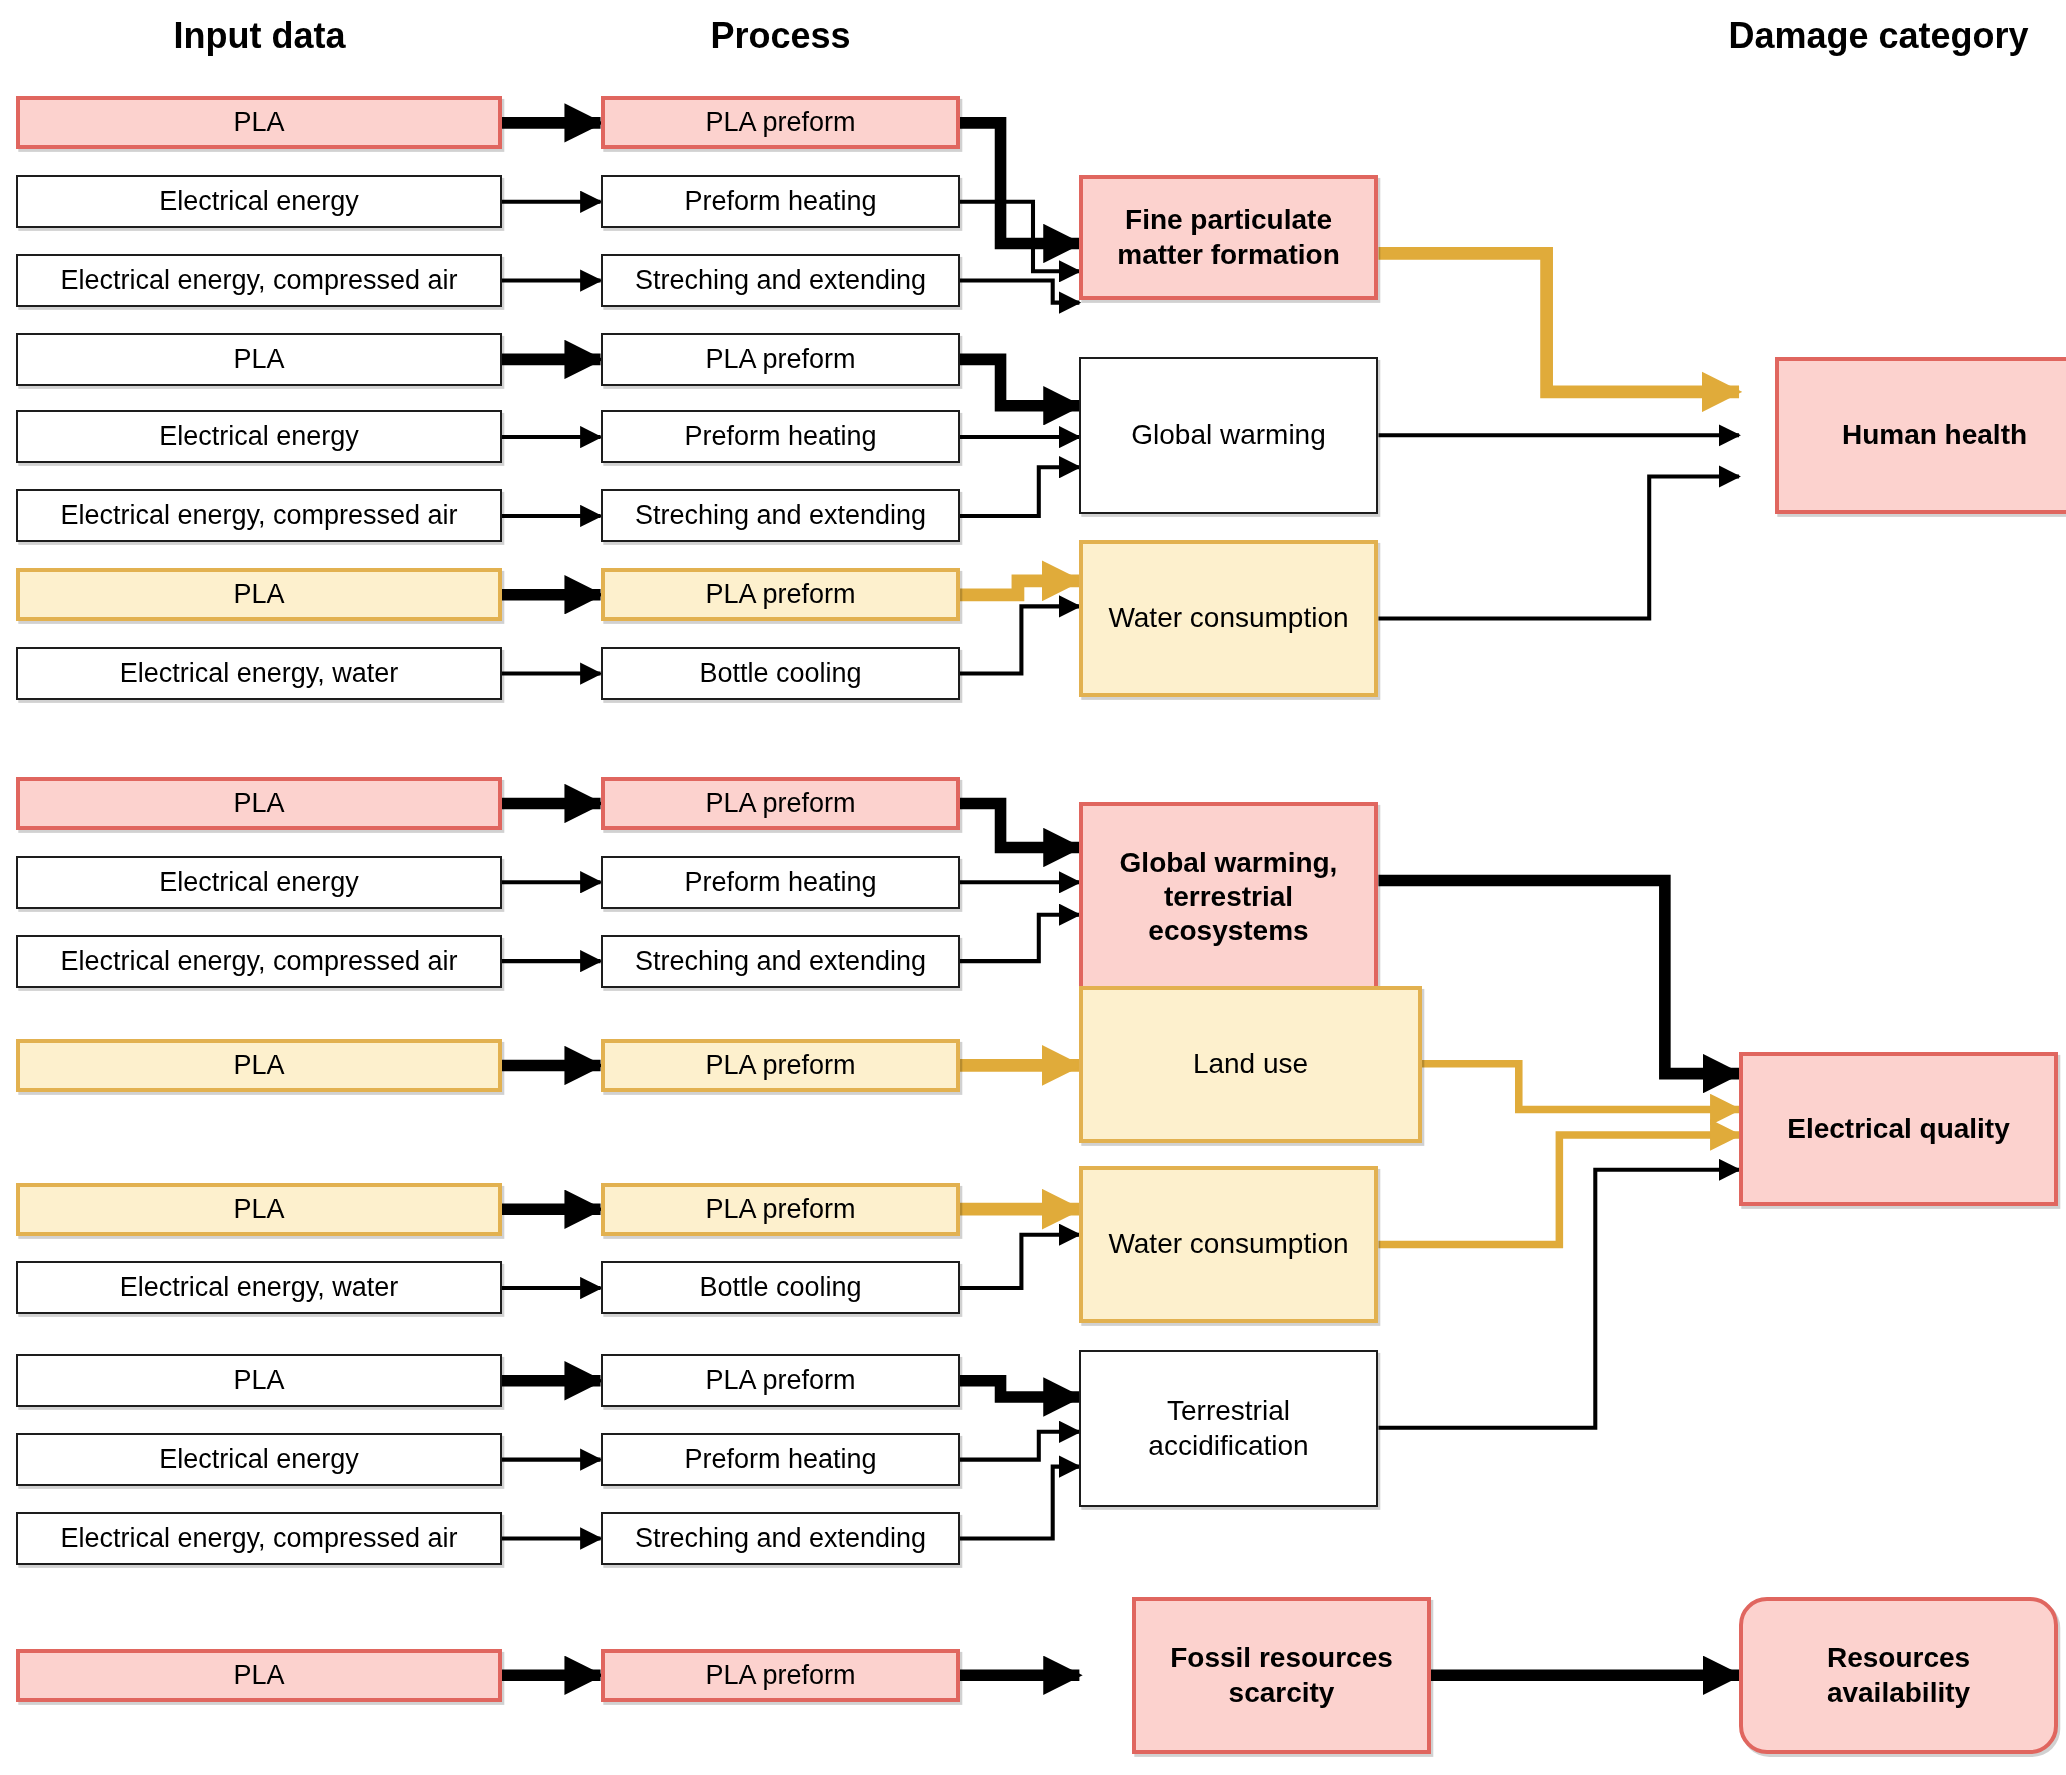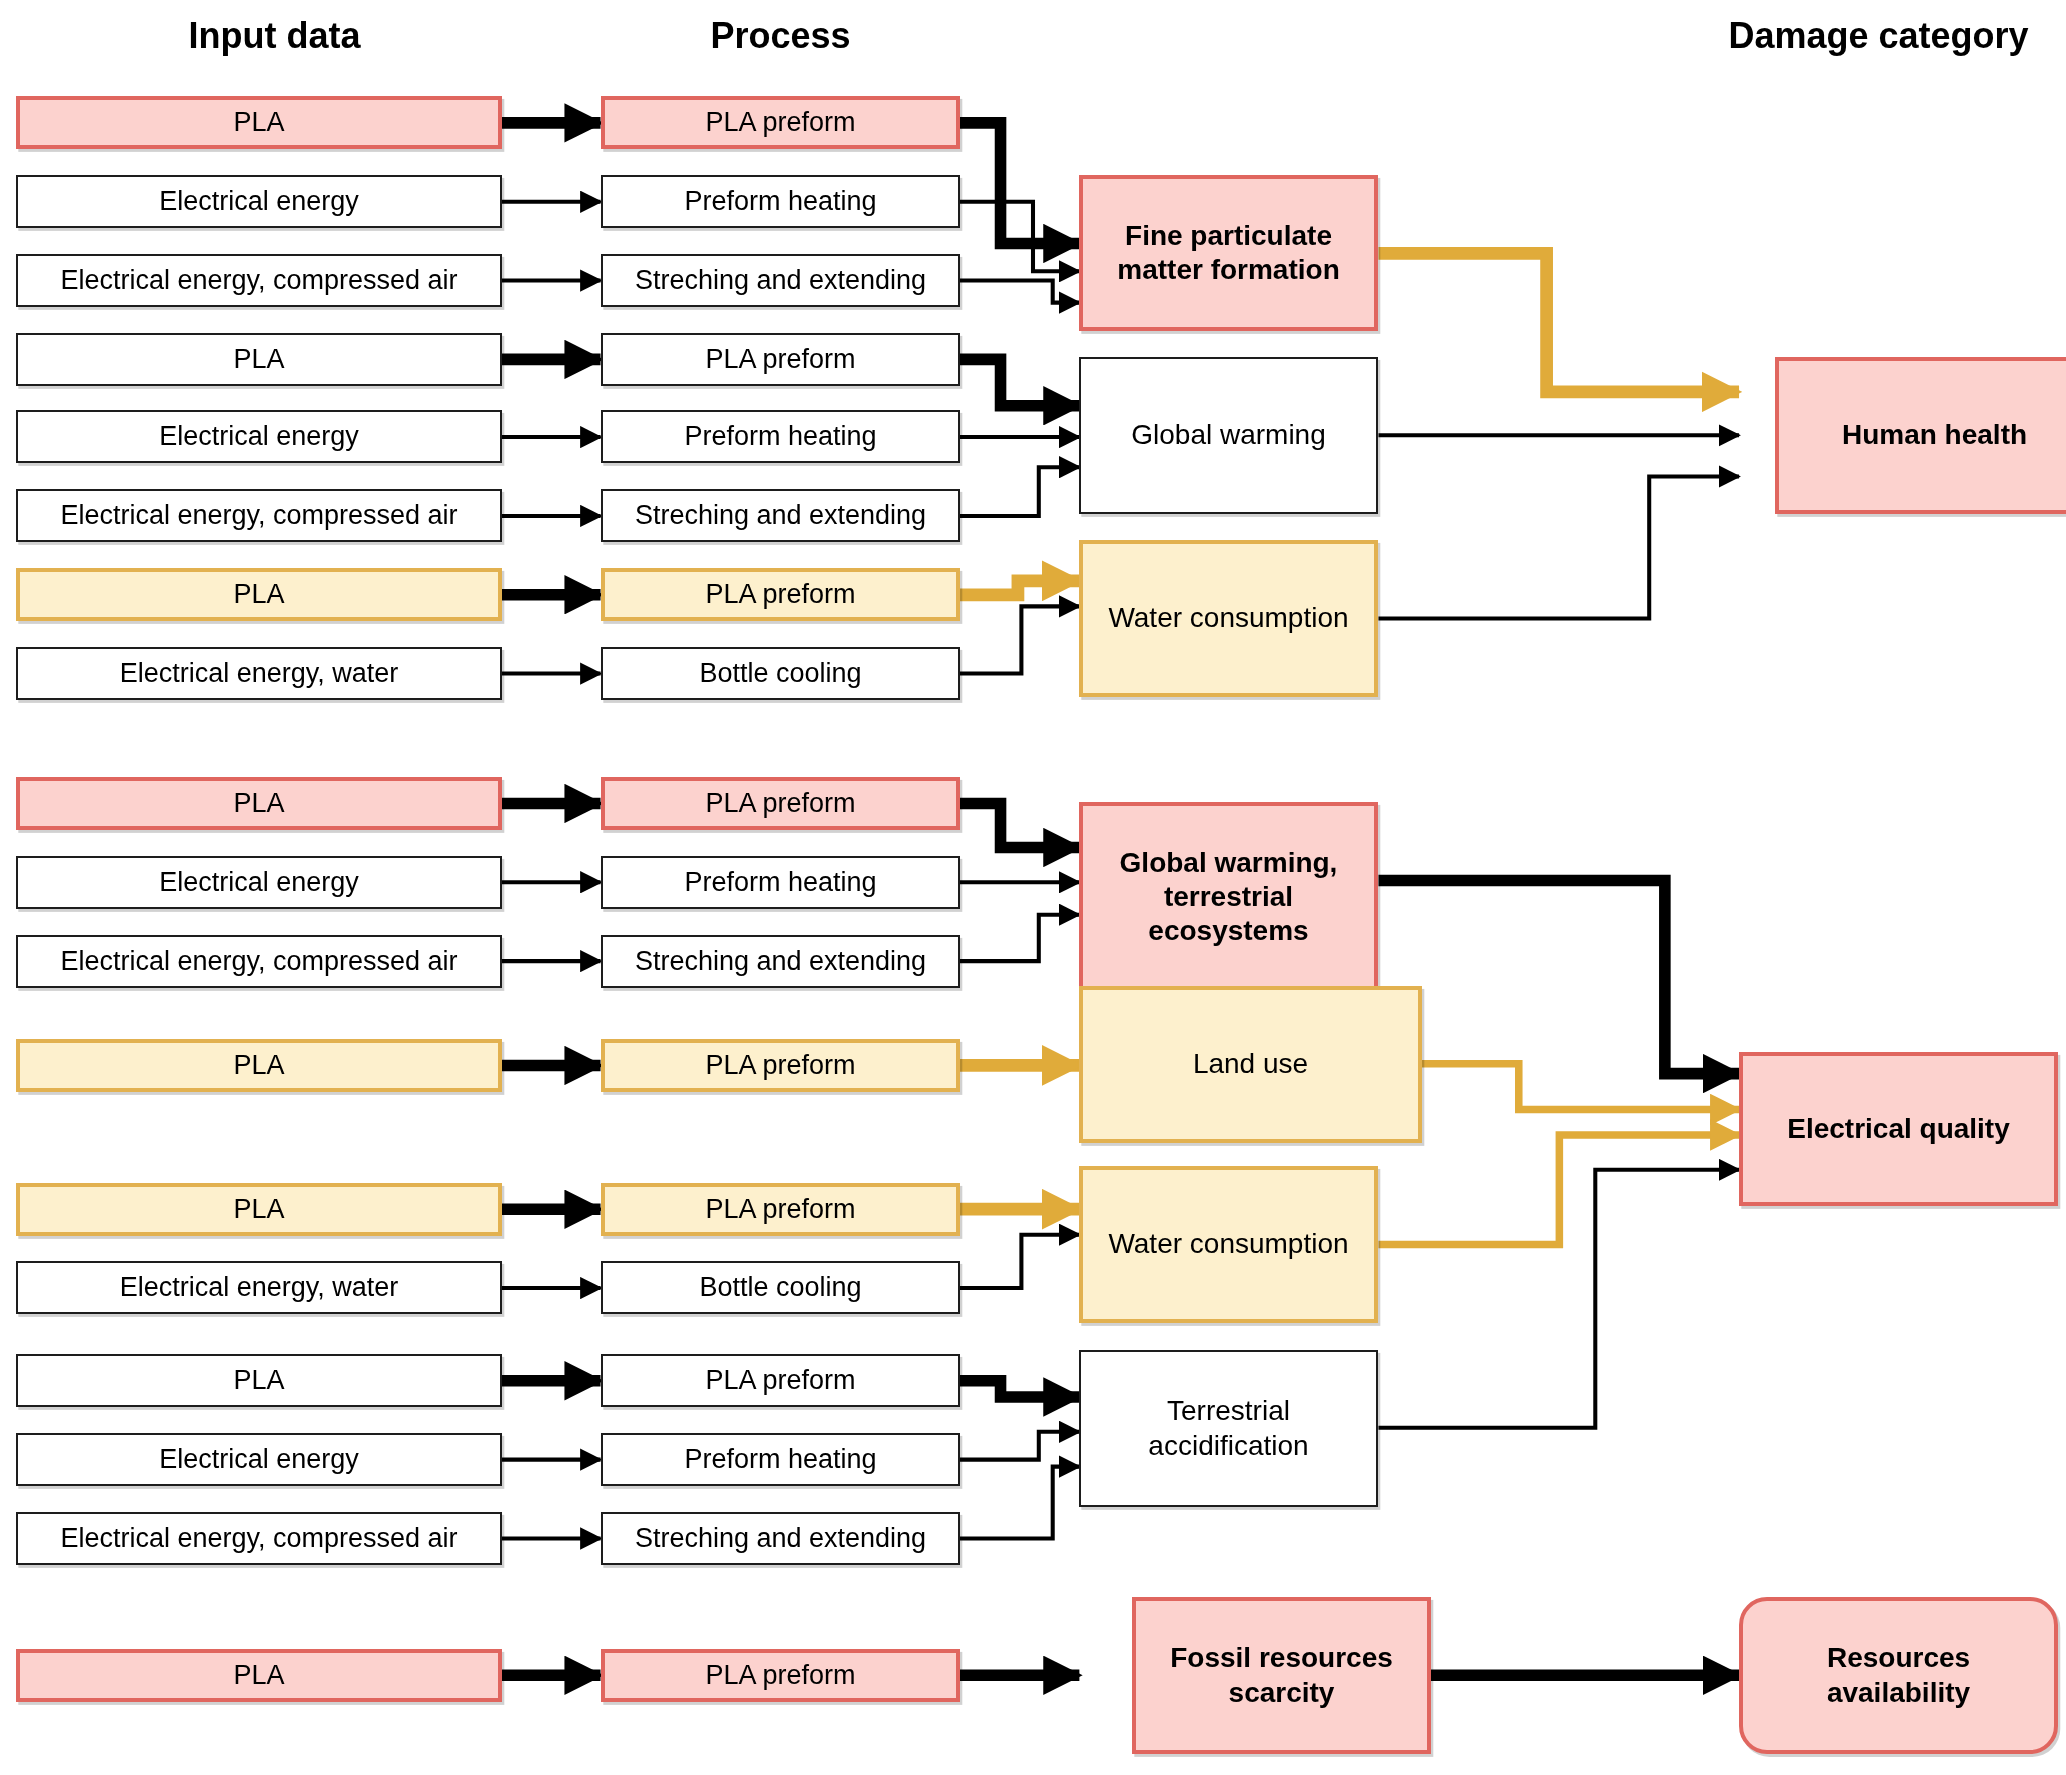--- a/index.html
+++ b/index.html
@@ -85,21 +85,21 @@
     <path class="arrow thick-yellow" d="M2378,437 H2668 V676 H3000"></path>
     <path class="arrow thin-black" d="M2378,751 H3000"></path>
     <path class="arrow thin-black" d="M2378,1067 H2845 V822 H3000"></path>
     <path class="arrow thick-black" d="M2378,1519 H2872 V1852 H3000"></path>
     <path class="arrow med-yellow" d="M2378,1835 H2620 V1914 H3000"></path>
     <path class="arrow med-yellow" d="M2378,2147 H2690 V1958 H3000"></path>
     <path class="arrow thin-black" d="M2378,2463 H2752 V2018 H3000"></path>
     <path class="arrow thick-black" d="M2378,2890 H3000"></path>
   </svg>
 
-  <div class="col-header" style="left:89px;top:14.5px;"><span>Input data</span></div>
+  <div class="col-header" style="left:74px;top:14.5px;"><span>Input data</span></div>
   <div class="col-header" style="left:595px;top:14.5px;"><span>Process</span></div>
   <div class="col-header" style="left:1693px;top:14.5px;"><span>Damage category</span></div>
 
   <div class="box pink" style="left:16px;top:96px;width:486px;height:53px;">
       <span class="label">PLA</span>
     </div>
   <div class="box" style="left:16px;top:175px;width:486px;height:53px;">
       <span class="label">Electrical energy</span>
     </div>
   <div class="box" style="left:16px;top:254px;width:486px;height:53px;">
@@ -199,21 +199,21 @@
   <div class="box" style="left:601px;top:1433px;width:359px;height:53px;">
       <span class="label">Preform heating</span>
     </div>
   <div class="box" style="left:601px;top:1512px;width:359px;height:53px;">
       <span class="label">Streching and extending</span>
     </div>
   <div class="box pink" style="left:601px;top:1649px;width:359px;height:53px;">
       <span class="label">PLA preform</span>
     </div>
 
-  <div class="box pink impact bold" style="left:1079px;top:175px;width:299px;height:156px;">
+  <div class="box pink impact bold" style="left:1079px;top:175px;width:299px;height:125px;">
       <span class="label">Fine particulate
 matter formation</span>
     </div>
   <div class="box impact" style="left:1079px;top:357px;width:299px;height:157px;">
       <span class="label">Global warming</span>
     </div>
   <div class="box yellow impact" style="left:1079px;top:540px;width:299px;height:157px;">
       <span class="label">Water consumption</span>
     </div>
   <div class="box pink impact bold" style="left:1079px;top:802px;width:299px;height:190px;">

